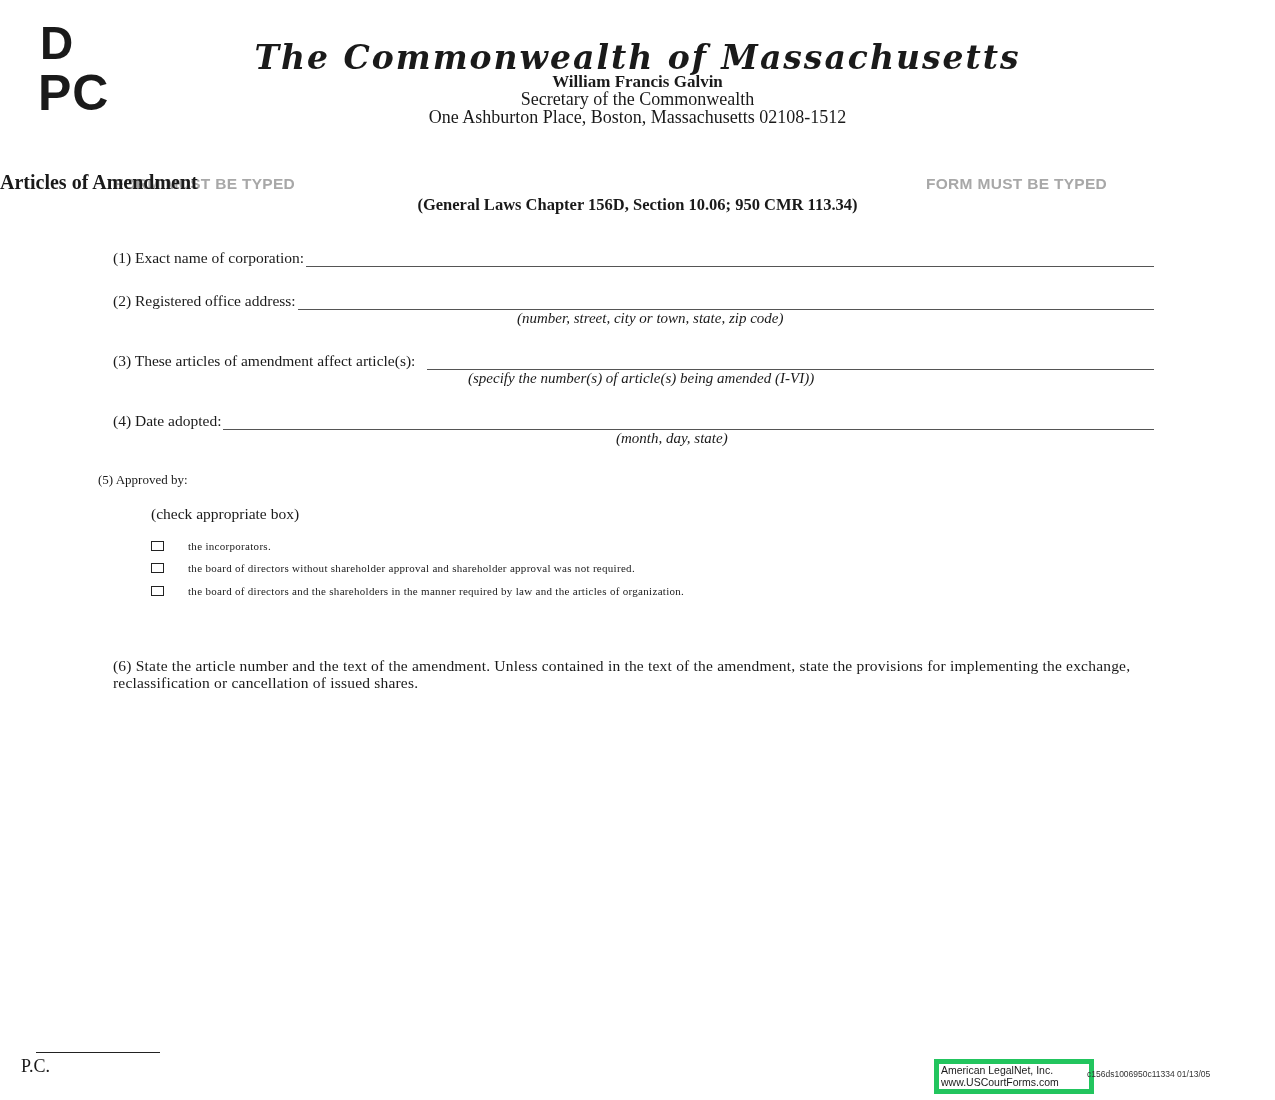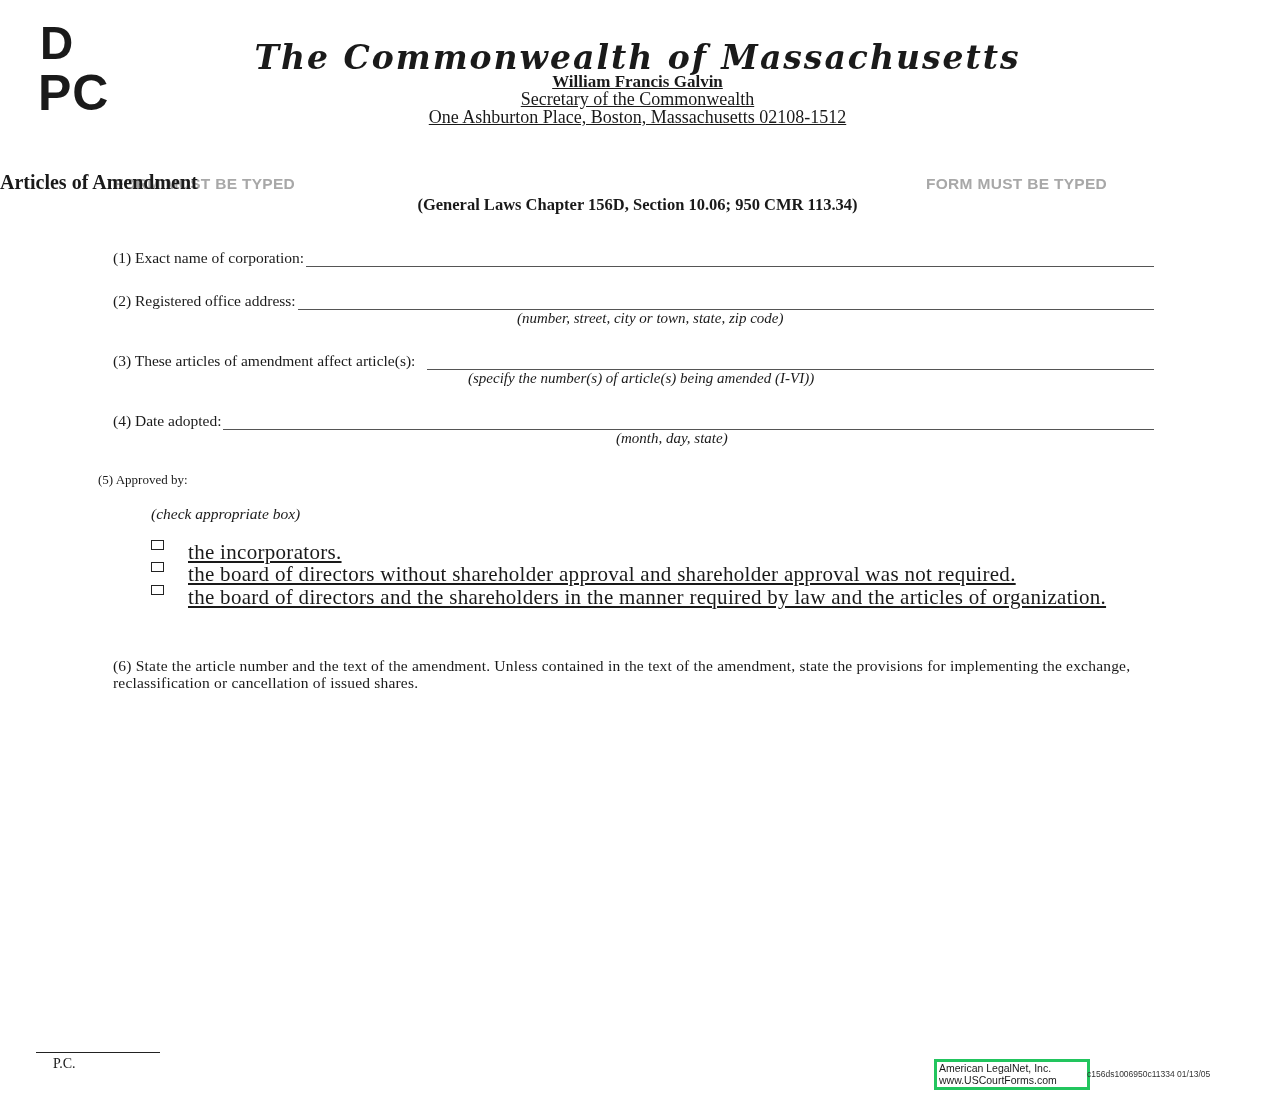--- a/index.html
+++ b/index.html
@@ -3,48 +3,48 @@
 <meta charset="utf-8">
 <style>
   html, body { margin:0; padding:0; background:#ffffff; }
   body { width:1275px; height:1100px; position:relative; overflow:hidden;
          font-family:"Liberation Serif","DejaVu Serif",serif; color:#1a1a1a; }
   .abs { position:absolute; }
   .dpc { font-family:"Liberation Sans","DejaVu Sans",sans-serif; font-weight:bold;
          color:#1a1a1a; line-height:1; }
   .dpc-d { left:40px; top:20px; font-size:46px; }
   .dpc-pc { left:38px; top:68px; font-size:50px; letter-spacing:1px; }
-  .header { left:0; width:1275px; text-align:center;text-decoration:underline; }
+  .header { left:0; width:1275px; text-align:center; }
   .title-gothic { top:38px; left:0; width:1275px; text-align:center;
                   font-family:"DejaVu Serif","Liberation Serif",serif; font-weight:bold;
                   font-size:33px; letter-spacing:2px; color:#1a1a1a; font-style:italic; }
   .hdr-name { top:72px; font-size:17px; font-weight:bold; }
   .hdr-title { top:89px; font-size:18px; }
   .hdr-addr { top:107px; font-size:18px; }
   .typed { font-family:"Liberation Sans","DejaVu Sans",sans-serif; font-weight:bold;
            color:#a8a8a8; font-size:15.5px; top:175px; letter-spacing:0.3px; }
   .typed-left { left:114px; }
   .typed-right { left:926px; }
   .form-title { top:171px; left:0; width:1275px; 
                 font-size:20px; font-weight:bold; }
   .form-sub { top:195px; left:0; width:1275px; text-align:center;
               font-size:16.5px; font-weight:bold; }
   .field { left:113px; width:1041px; display:flex; align-items:flex-end;
            font-size:15.5px; }
   .field .lbl { white-space:nowrap; }
   .field .line { flex:1; border-bottom:1px solid #555; height:12px; margin-left:2px; }
   .hint { font-style:italic; font-size:15px; }
   .approved { left:98px; top:472px; font-size:13px; }
-  .check-hint { left:151px; top:505px; font-style:italic; font-size:15.5px; }
-  .opt { left:151px; display:flex; font-size:21px; letter-spacing:0.3px;text-decoration:underline; }
+  .check-hint { left:151px; top:505px; font-size:15.5px; }
+  .opt { left:151px; display:flex; align-items:center; font-size:11px; letter-spacing:0.3px; }
   .box { width:11px; height:8px; border:1.5px solid #222; margin-right:24px; }
   .p6 { left:113px; top:657px; width:1045px; font-size:15.5px; line-height:17px; letter-spacing:0.2px; }
   .pc-line { left:36px; top:1052px; width:124px; border-top:1px solid #222; }
-  .pc-label { left:53px; top:1056px; font-size:14px; }
-  .aln-box { left:934px; top:1059px; width:146px; border:3px solid #22c55e; padding:1px 2px;
+  .pc-label { left:21px; top:1056px; font-size:18px; }
+  .aln-box { left:934px; top:1059px; width:146px; border:5px solid #22c55e; padding:1px 2px;
              font-family:"Liberation Sans","DejaVu Sans",sans-serif; font-size:10.5px; line-height:11.5px; }
   .aln-code { left:1087px; top:1069px; font-family:"Liberation Sans","DejaVu Sans",sans-serif;
               font-size:8.5px; color:#333; }
 </style>
 </head>
 <body>
 
 <div class="abs dpc dpc-d">D</div>
 <div class="abs dpc dpc-pc">PC</div>
 

